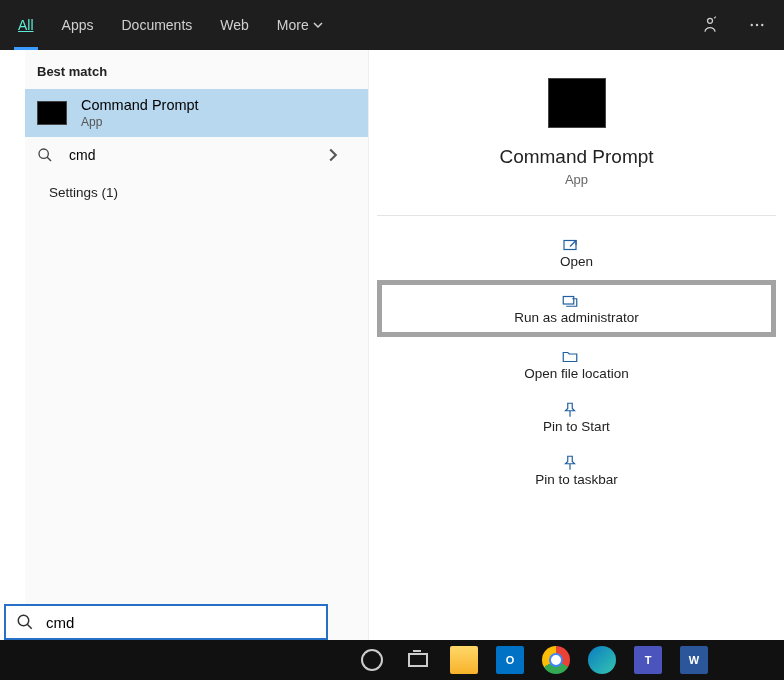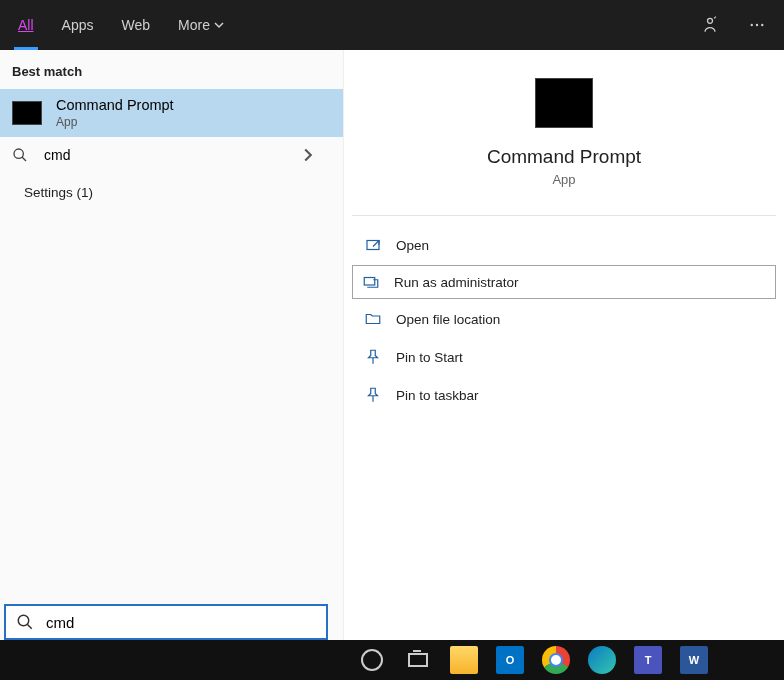--- a/index.html
+++ b/index.html
@@ -1,26 +1,26 @@
 <!DOCTYPE html>
 <html><head>
 <meta charset="utf-8">
 <style>
 * { margin: 0; padding: 0; box-sizing: border-box; font-family: "Segoe UI", sans-serif; }
 body { width: 784px; height: 680px; background: #fff; overflow: hidden; position: relative; }
 
 .tabs { display: flex; align-items: center; height: 50px; background: #1e1e1e; color: #d0d0d0; padding: 0 4px; }
 .tab { padding: 0 14px; height: 50px; display: flex; align-items: center; font-size: 14px; cursor: pointer; position: relative; }
-.tab.active { color: #d946ef; text-decoration: underline; }
+.tab.active { color: #5eead4; text-decoration: underline; }
 .tab.active::after { content: ""; position: absolute; left: 10px; right: 10px; bottom: 0; height: 3px; background: #3a9cff; }
 .more svg { margin-left: 4px; }
 .tabspacer { flex: 1; }
 .ticon { padding: 0 14px; display: flex; align-items: center; color: #d0d0d0; }
 
-.main { display: flex; height: 590px; }
+.main { display: flex; height: 590px; margin-left: 25px; }
 .left { width: 344px; background: #fafafa; border-right: 1px solid #eee; }
 .right { flex: 1; background: #fff; }
 
 .section-label { font-size: 13px; font-weight: 600; padding: 14px 12px 10px; color: #222; }
 .result { display: flex; align-items: center; padding: 8px 12px; }
 .result.selected { background: #b7d8ef; }
 .cmd-thumb { width: 30px; height: 24px; background: #000; border: 1px solid #444; margin-right: 14px; display:flex; }
 .cmd-thumb::before{content:""; width:6px;height:6px;margin:2px;}
 .result-text { display: flex; flex-direction: column; }
 .result-title { font-size: 14.5px; color: #000; }
@@ -34,23 +34,23 @@
 
 .settings-label { font-size: 13.5px; padding: 12px 24px; color: #222; }
 
 .preview { display: flex; flex-direction: column; align-items: center; padding: 28px 0 12px; }
 .big-thumb { width: 58px; height: 50px; background: #000; border: 1px solid #444; margin-bottom: 18px; }
 .preview h2 { font-size: 19px; font-weight: 400; color: #222; margin-bottom: 4px; }
 .preview .kind { font-size: 13px; color: #666; }
 
 .divider { height: 1px; background: #e4e4e4; margin: 16px 8px 6px; }
 .actions { padding: 4px 8px; }
-.action { display: flex; align-items: center; padding: 10px 12px; font-size: 13.5px; color: #222; cursor: pointer; }
+.action { display: flex; align-items: center; padding: 10px 12px; font-size: 13.5px; color: #222; cursor: pointer; flex-direction: column; }
 .action svg { width: 18px; height: 18px; margin-right: 14px; color: #2060a0; }
-.action.highlight { border: 1px solid #a3a3a3; margin: 1px 0; padding: 7px 9px; }
+.action.highlight { border: 5px solid #a3a3a3; margin: 1px 0; padding: 7px 9px; }
 
 .searchbar { position: absolute; left: 4px; bottom: 40px; width: 324px; height: 36px; border: 2px solid #2670c8; background: #fff; display: flex; align-items: center; padding: 0 10px; }
 .searchbar svg { color: #333; margin-right: 12px; }
 .searchbar input { border: none; outline: none; font-size: 15px; flex: 1; background: transparent; }
 
 .taskbar { position: absolute; bottom: 0; left: 0; right: 0; height: 40px; background: #111; display: flex; align-items: center; padding-left: 352px; gap: 6px; }
 .tb-item { width: 40px; height: 40px; display: flex; align-items: center; justify-content: center; }
 .circ { width: 22px; height: 22px; border: 2px solid #ccc; border-radius: 50%; }
 .tv { width: 20px; height: 14px; border: 2px solid #ccc; position: relative; }
 .tv::after { content:""; position:absolute; left:3px; top:-5px; width:8px; height:2px; background:#ccc; }
@@ -62,20 +62,21 @@
 .edge { background: linear-gradient(135deg,#0b7cc1,#34c6b0); border-radius:50%; }
 .teams { background:#4b53bc; }
 .word { background:#2b579a; }
 </style>
 </head>
 <body>
 
 <div class="tabs">
   <div class="tab active">All</div>
   <div class="tab">Apps</div>
+  <div class="tab">Documents</div>
   <div class="tab">Web</div>
   <div class="tab more">
     <span>More</span>
     <svg width="10" height="10" viewBox="0 0 10 10">
         <path d="M1 3l4 4 4-4" stroke="currentColor" fill="none" stroke-width="1.5"></path>
       </svg>
   </div>
   <div class="tabspacer"></div>
   <div class="ticon">
     <svg width="20" height="20" viewBox="0 0 24 24" fill="none" stroke="currentColor" stroke-width="1.5">

